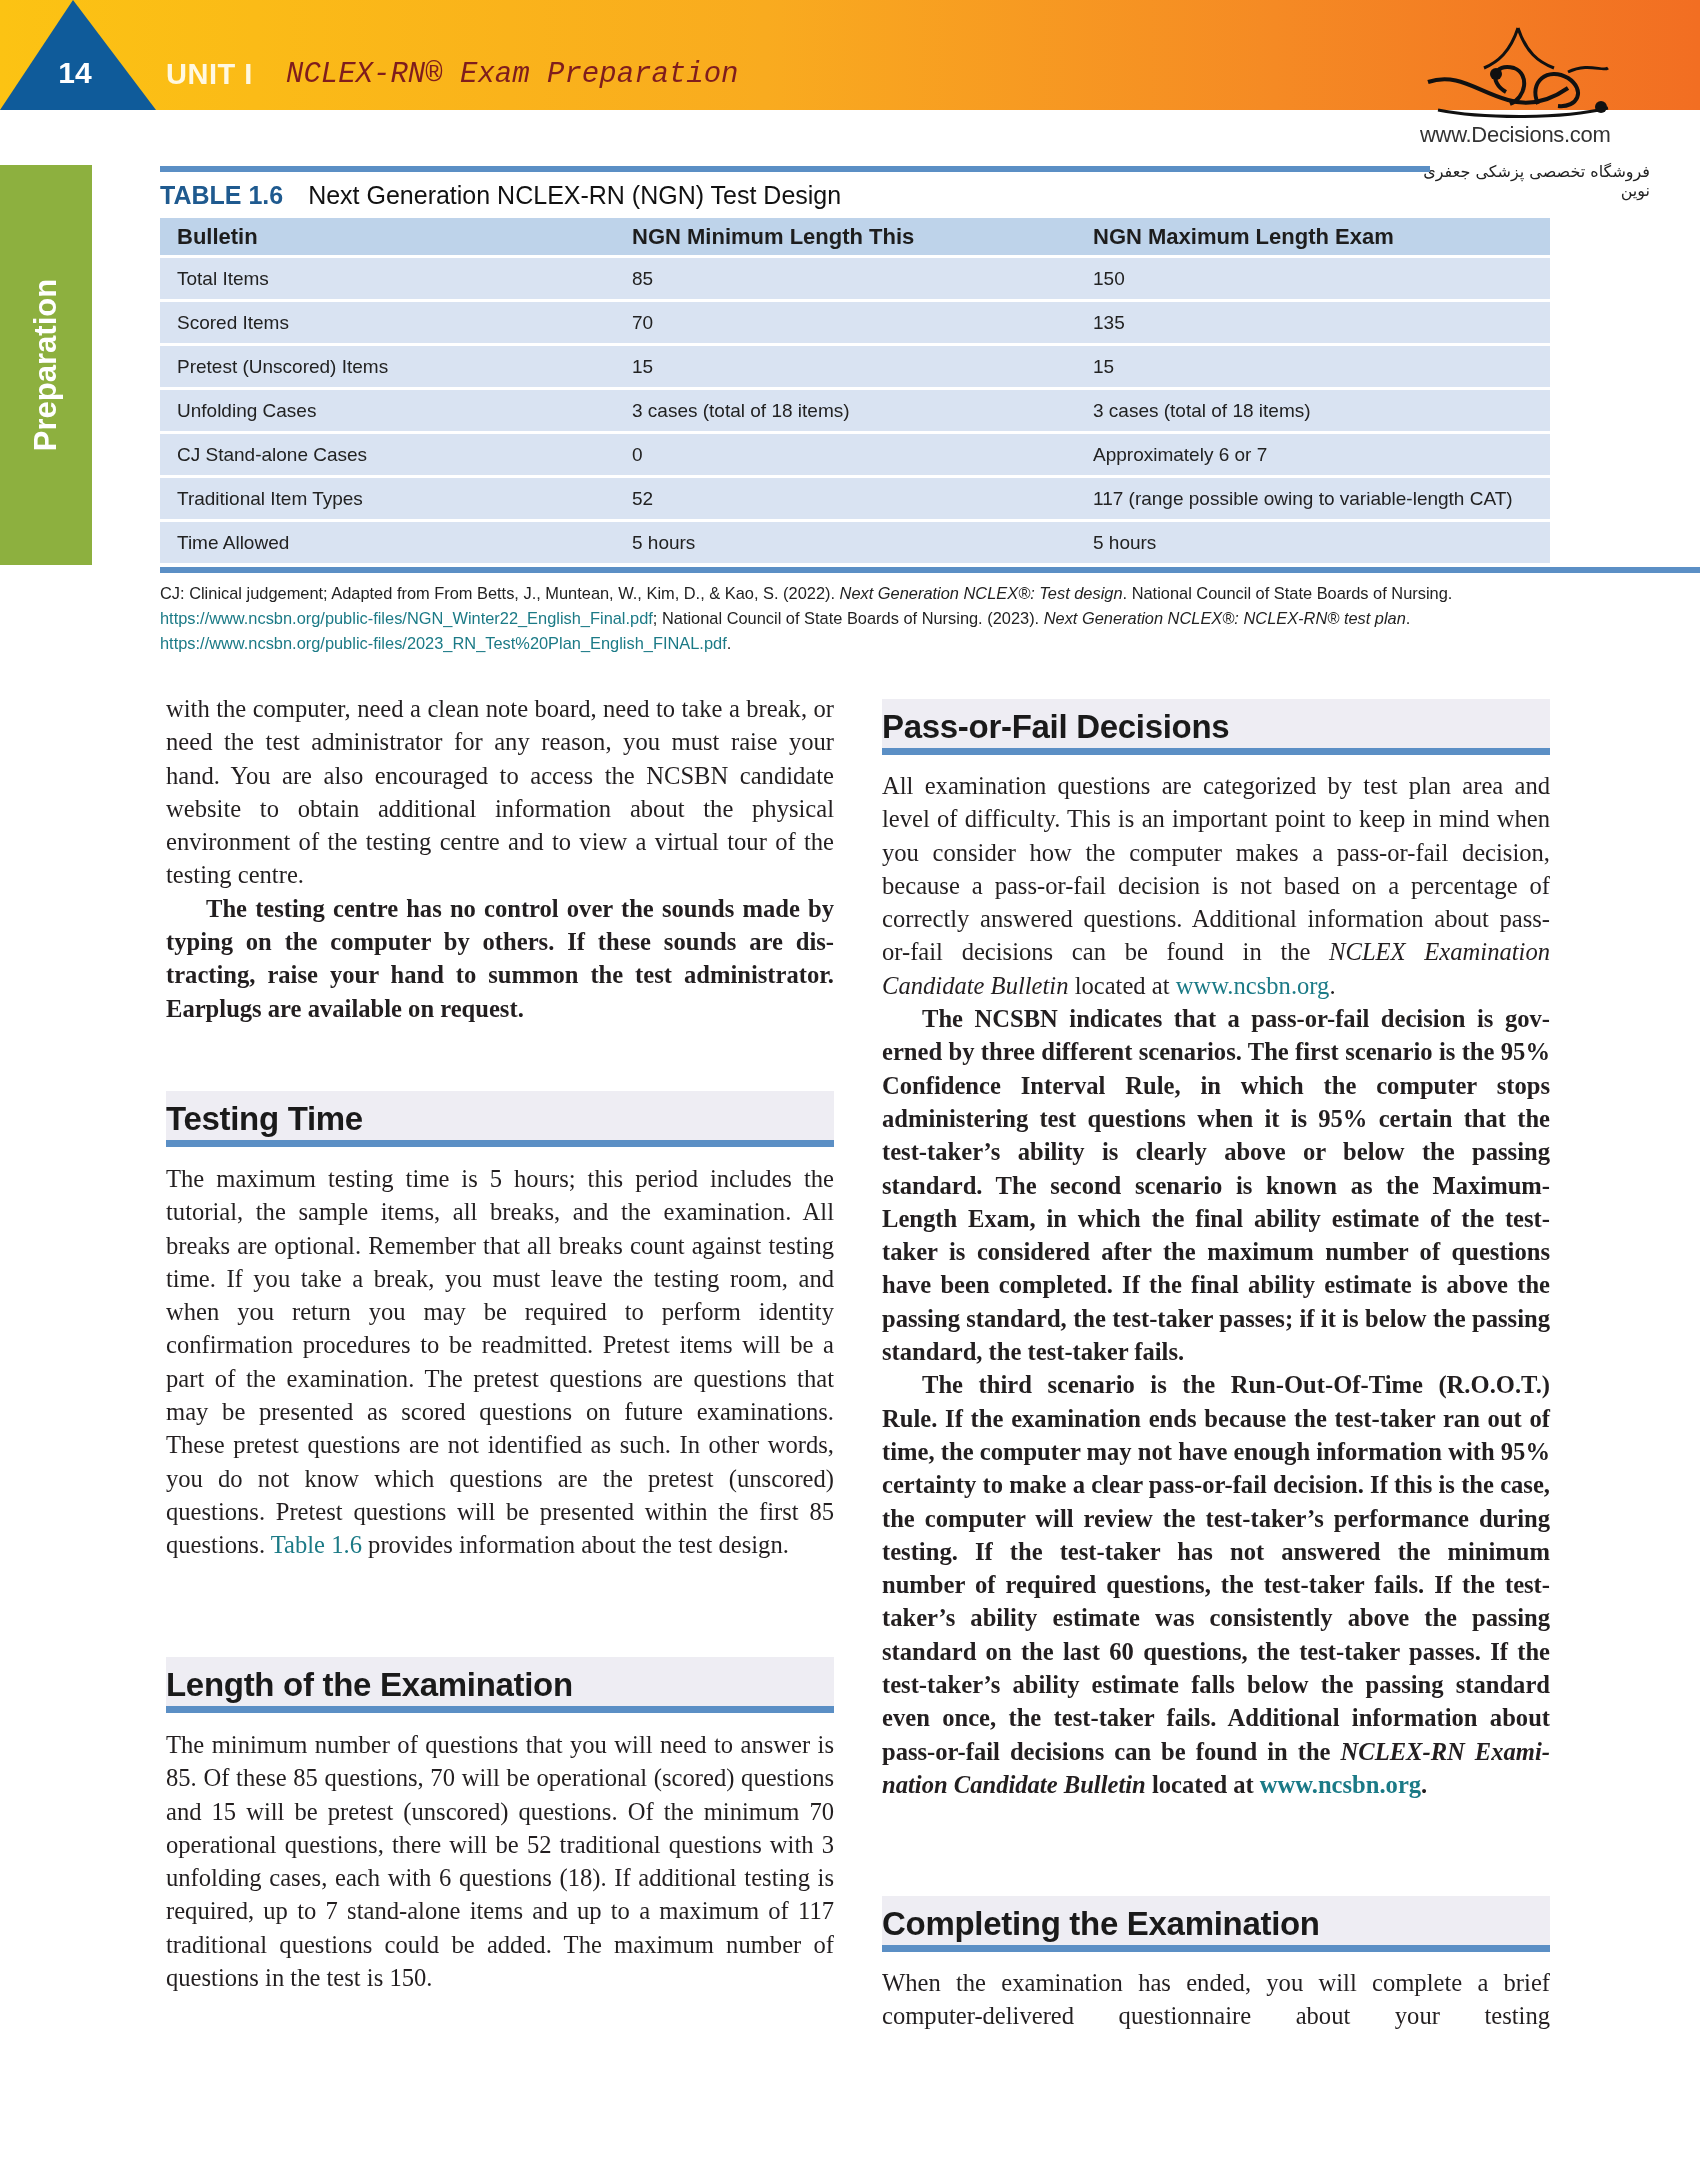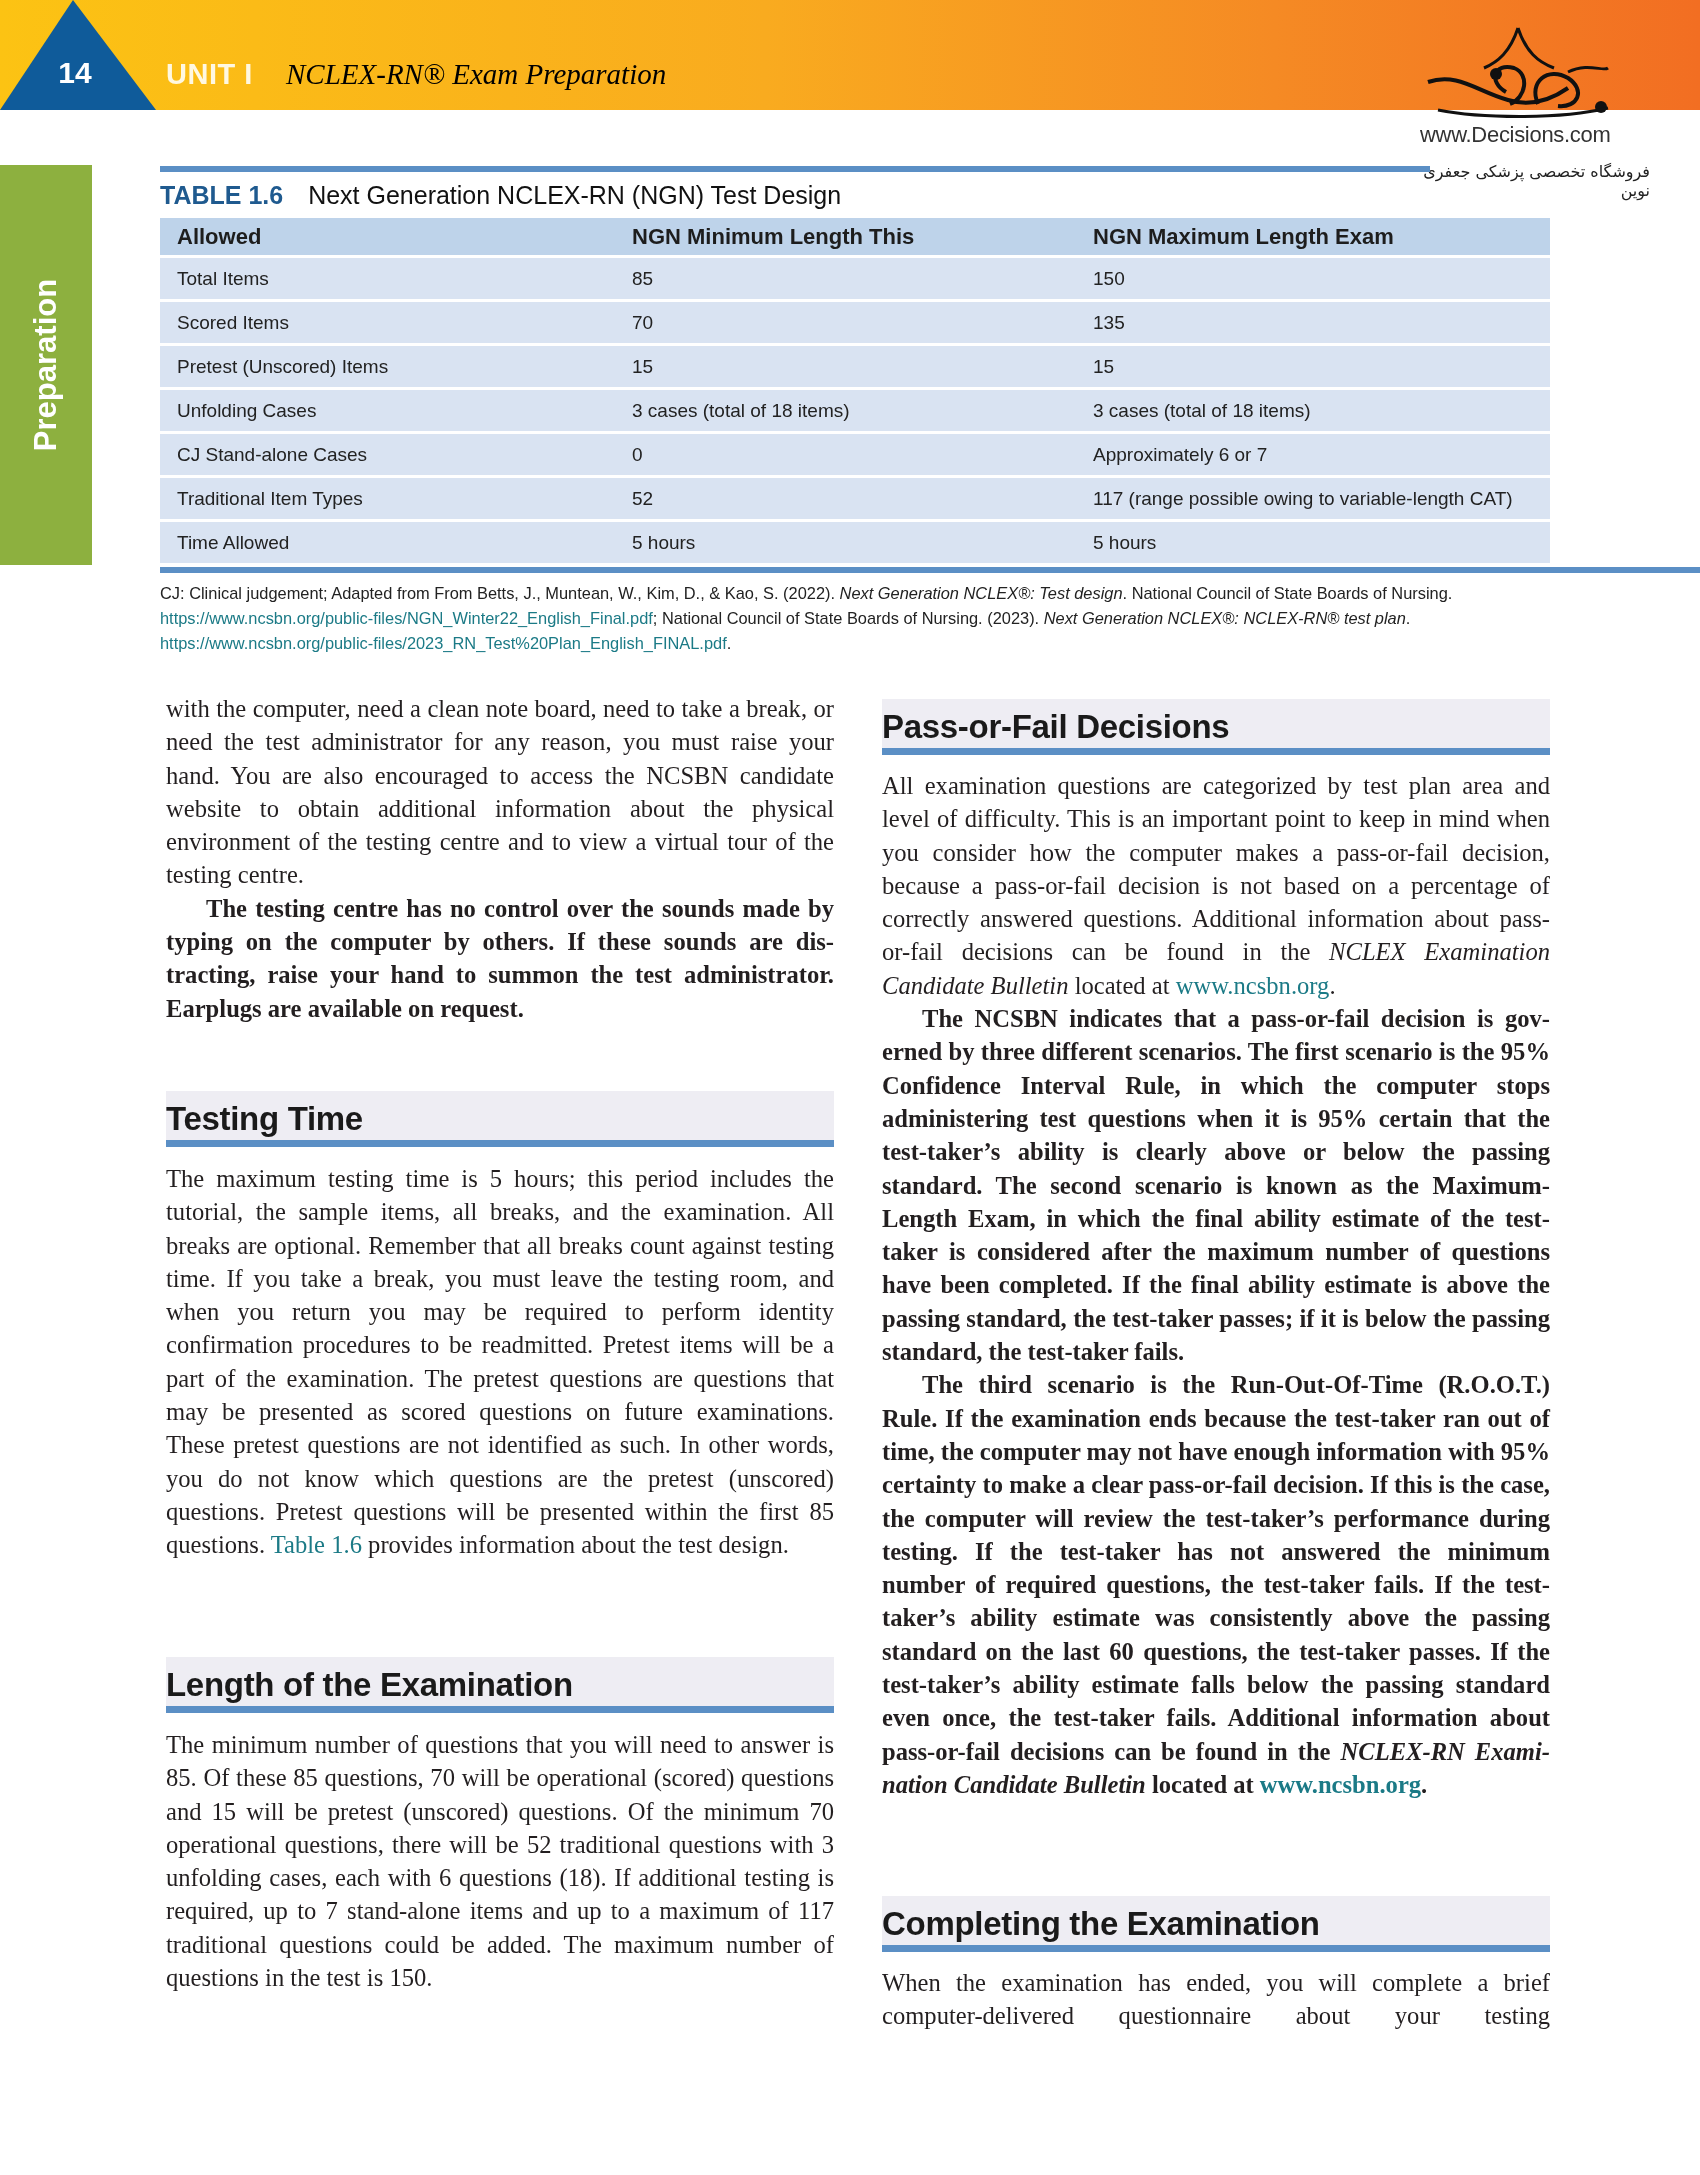--- a/index.html
+++ b/index.html
@@ -14,22 +14,22 @@
   .page-triangle { position: absolute; left: 0; top: 0; width: 160px; height: 110px; }
   .page-number {
     position: absolute; left: 50px; top: 56px; width: 50px; text-align: center;
     color: #ffffff; font-family: "Liberation Sans", sans-serif; font-weight: bold; font-size: 30px;
   }
   .unit-label {
     position: absolute; left: 166px; top: 58px; color: #fff8e1;
     font-family: "Liberation Sans", sans-serif; font-size: 29px; font-weight: bold; letter-spacing: 0.5px;
   }
   .unit-title {
-    position: absolute; left: 286px; top: 58px; color: #000000;
-    font-family: Liberation Serif, serif; font-size: 29px; font-style: italic;
+    position: absolute; left: 286px; top: 58px; color: #7f1d1d;
+    font-family: Liberation Mono, monospace; font-size: 29px; font-style: italic;
   }
   .logo { position: absolute; left: 1418px; top: 22px; width: 200px; height: 100px; }
   .logo-url {
     position: absolute; left: 1420px; top: 122px; font-family: "Liberation Sans", sans-serif;
     font-size: 22px; color: #333333; letter-spacing: -0.3px;
   }
   .logo-persian {
     position: absolute; left: 1390px; top: 162px; font-family: "DejaVu Sans", sans-serif;
     font-size: 16px; color: #222222; direction: rtl; width: 260px; text-align: right;
   }
@@ -117,21 +117,21 @@
 
 <div class="table-wrap">
   <div class="table-topline"></div>
   <div class="table-caption">
     <span class="table-number">TABLE 1.6</span>
     <span class="table-title">Next Generation NCLEX-RN (NGN) Test Design</span>
   </div>
   <table class="ngn-table">
     <thead>
       <tr>
-        <th class="col-1">Allowed</th>
+        <th class="col-1">Bulletin</th>
         <th class="col-2">NGN Minimum Length This</th>
         <th>NGN Maximum Length Exam</th>
       </tr>
     </thead>
     <tbody>
       <tr>
         <td>Total Items</td>
         <td>85</td>
         <td>150</td>
       </tr>

